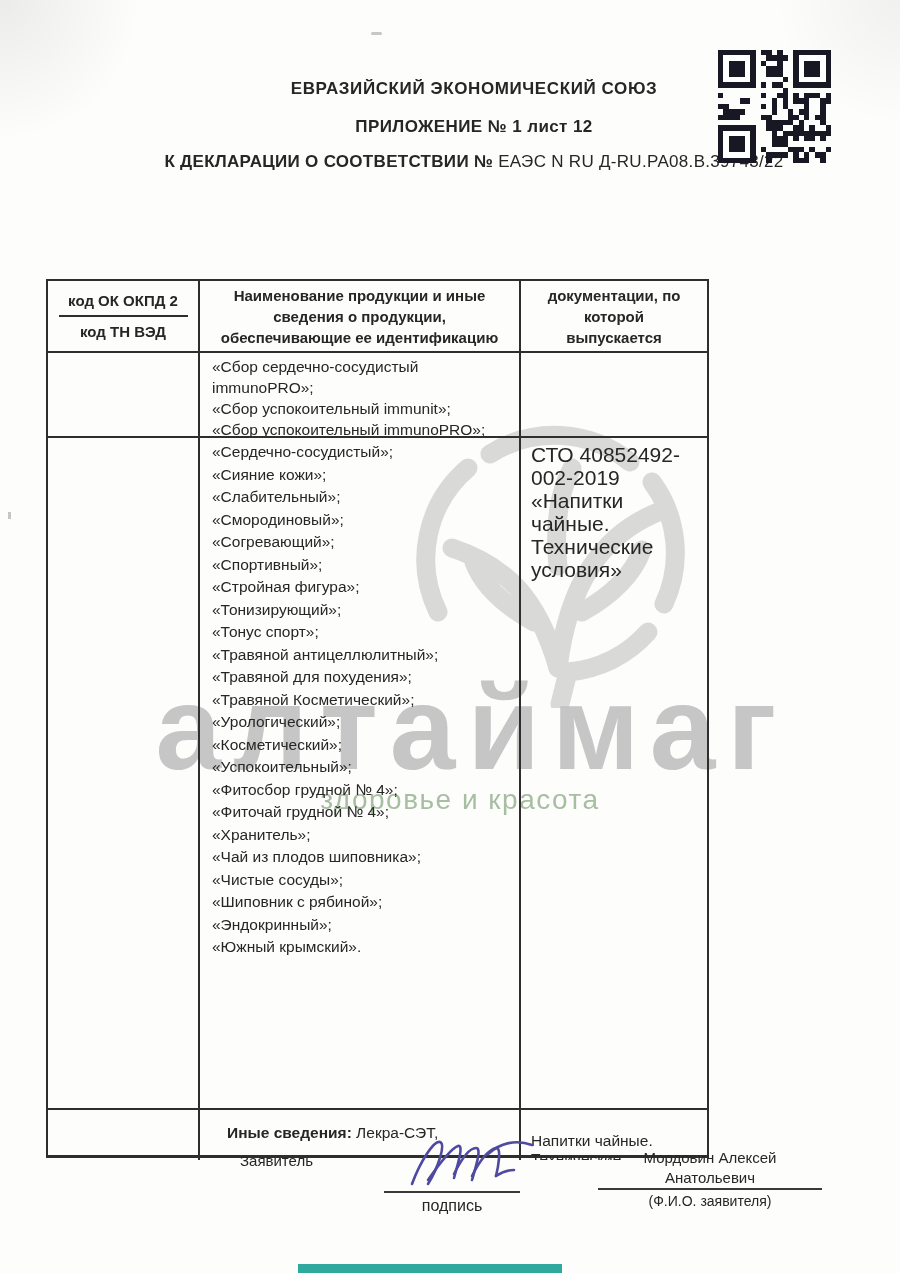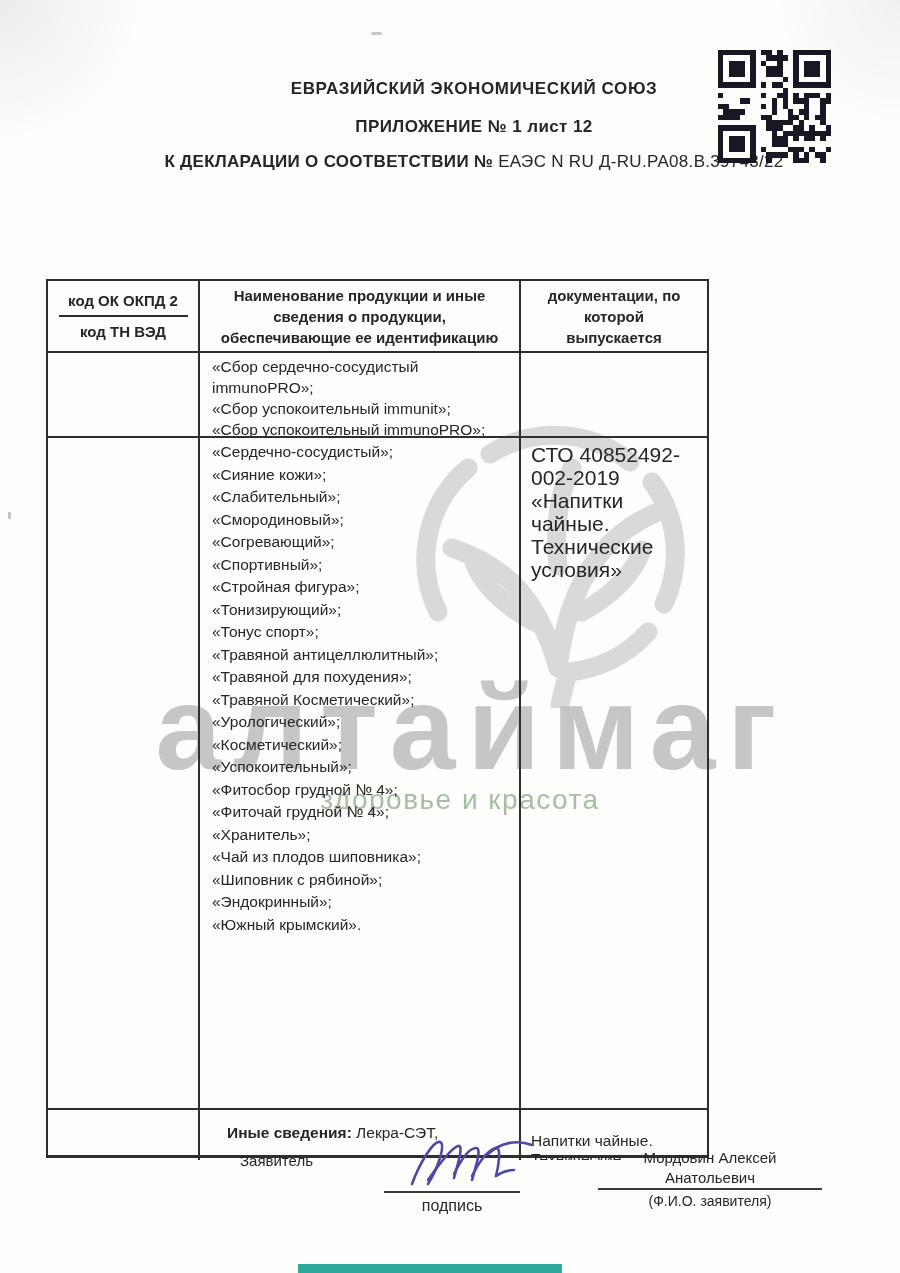--- a/index.html
+++ b/index.html
@@ -261,20 +261,21 @@
             <div class="prod">«Травяной антицеллюлитный»;</div>
             <div class="prod">«Травяной для похудения»;</div>
             <div class="prod">«Травяной Косметический»;</div>
             <div class="prod">«Урологический»;</div>
             <div class="prod">«Косметический»;</div>
             <div class="prod">«Успокоительный»;</div>
             <div class="prod">«Фитосбор грудной № 4»;</div>
             <div class="prod">«Фиточай грудной № 4»;</div>
             <div class="prod">«Хранитель»;</div>
             <div class="prod">«Чай из плодов шиповника»;</div>
+            <div class="prod">«Чистые сосуды»;</div>
             <div class="prod">«Шиповник с рябиной»;</div>
             <div class="prod">«Эндокринный»;</div>
             <div class="prod">«Южный крымский».</div>
           </div>
       </div>
       <div class="td c3 doc-cell">СТО 40852492-002-2019 «Напитки чайные. Технические условия»</div>
     </div>
 
     <div class="tr last" style="height:50px">
       <div class="td c1"></div>

